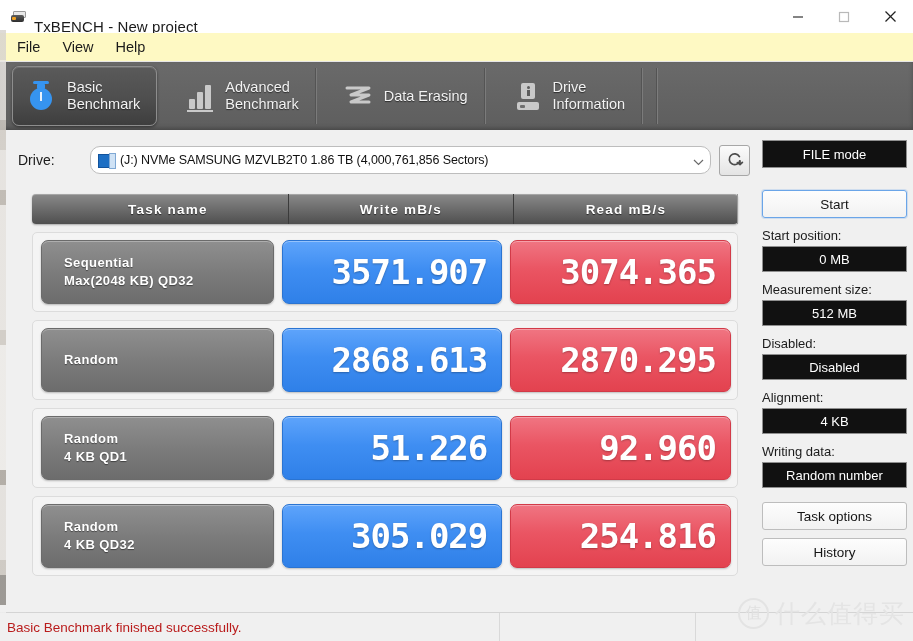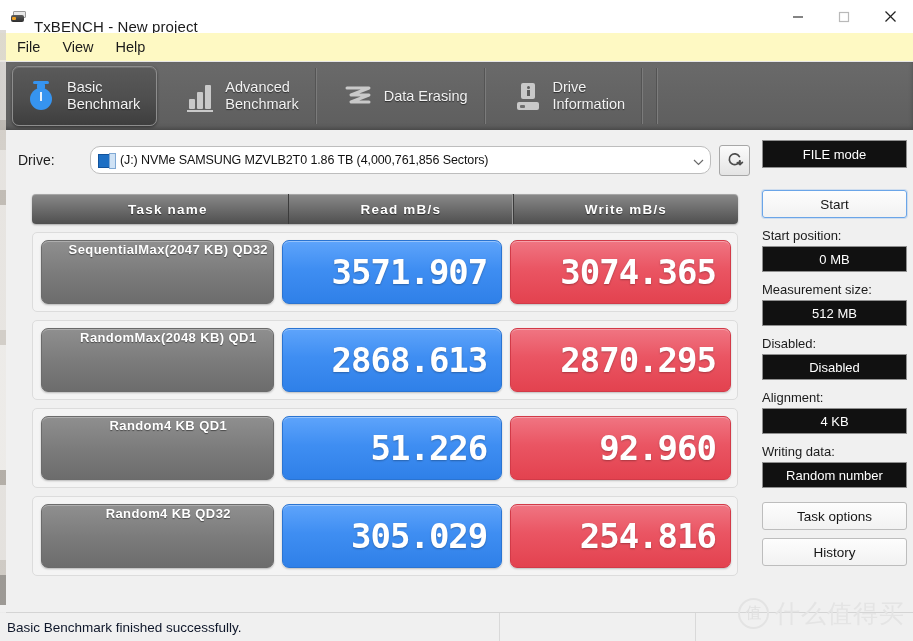--- a/index.html
+++ b/index.html
@@ -245,21 +245,21 @@
     display: flex; align-items: center;
     padding: 0 6px;
     box-sizing: border-box;
   }
   .task-cell {
     width: 236px; height: 64px; margin-left: 2px;
     background: linear-gradient(180deg,#8f8f8f 0%,#7c7c7c 50%,#6c6c6c 100%);
     border: 1px solid #6b6b6b;
     border-radius: 7px;
     box-shadow: inset 0 1px 0 rgba(255,255,255,.28), 0 1px 2px rgba(0,0,0,.25);
-    display: flex; flex-direction: row; justify-content: center;
+    display: flex; flex-direction: column; justify-content: center;
     padding-left: 22px; box-sizing: border-box;
   }
   .task-line {
     color: #ffffff; font-size: 13px; font-weight: bold; letter-spacing: .4px;
     line-height: 18px; text-shadow: 0 1px 1px rgba(0,0,0,.45);
   }
   .val-cell {
     width: 224px; height: 64px; margin-left: 8px;
     border-radius: 7px;
     display: flex; align-items: center; justify-content: flex-end;
@@ -308,21 +308,21 @@
   
   .statusbar {
     position: absolute; left: 0; top: 612px; width: 913px; height: 29px;
     background: #f0f0f0;
     border-top: 1px solid #d4d4d4;
     display: flex; align-items: center;
   }
   .sb-seg {
     height: 29px; display: flex; align-items: center;
     border-right: 1px solid #d9d9d9;
-    font-size: 13.5px; color: #0f172a;
+    font-size: 13.5px; color: #b91c1c;
   }
   .sb-seg.main { width: 500px; padding-left: 7px; box-sizing: border-box; }
   .sb-seg.s2 { width: 195px; }
   .sb-seg.s3 { width: 217px; border-right: none; }
 
   
   .watermark {
     position: absolute; right: 8px; top: 597px;
     display: flex; align-items: center; gap: 6px;
     z-index: 50; pointer-events: none;
@@ -439,41 +439,40 @@
         <svg width="18" height="18" viewBox="0 0 18 18">
           <path d="M13.4 5.6 A5.4 5.4 0 1 0 14 9.2 L14 13" fill="none" stroke="#4c4c4c" stroke-width="1.7" stroke-linecap="round"></path>
           <path d="M11.4 11.6 L14 13.6 L16.4 11.3" fill="none" stroke="#4c4c4c" stroke-width="1.7" stroke-linecap="round" stroke-linejoin="round"></path>
         </svg>
       </div>
     </div>
 
     <div class="table-wrap">
       <div class="thead">
         <div class="th c1">Task name</div>
+        <div class="th c3">Write mB/s</div>
         <div class="th c2">Read mB/s</div>
-        <div class="th c3">Write mB/s</div>
       </div>
 
       <div class="row">
         <div class="task-cell">
           <div class="task-line">Sequential</div>
-          <div class="task-line">Max(2047 KB) QD32</div>
+          <div class="task-line">Max(2048 KB) QD32</div>
         </div>
         <div class="val-cell read">
           <span class="val-num">3571.907</span>
         </div>
         <div class="val-cell write">
           <span class="val-num">3074.365</span>
         </div>
       </div>
 
       <div class="row">
         <div class="task-cell">
           <div class="task-line">Random</div>
-          <div class="task-line">Max(2048 KB) QD1</div>
         </div>
         <div class="val-cell read">
           <span class="val-num">2868.613</span>
         </div>
         <div class="val-cell write">
           <span class="val-num">2870.295</span>
         </div>
       </div>
 
       <div class="row">

